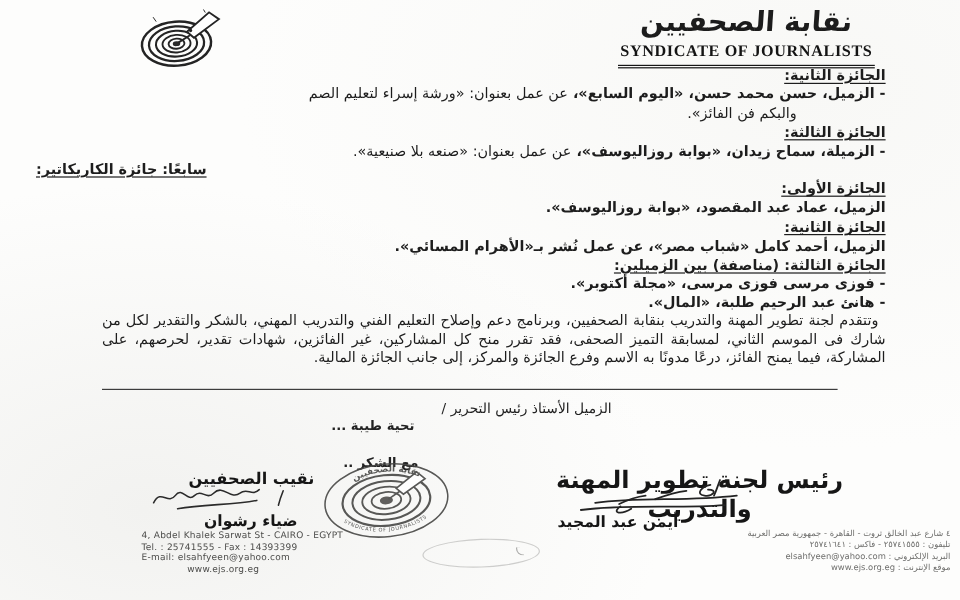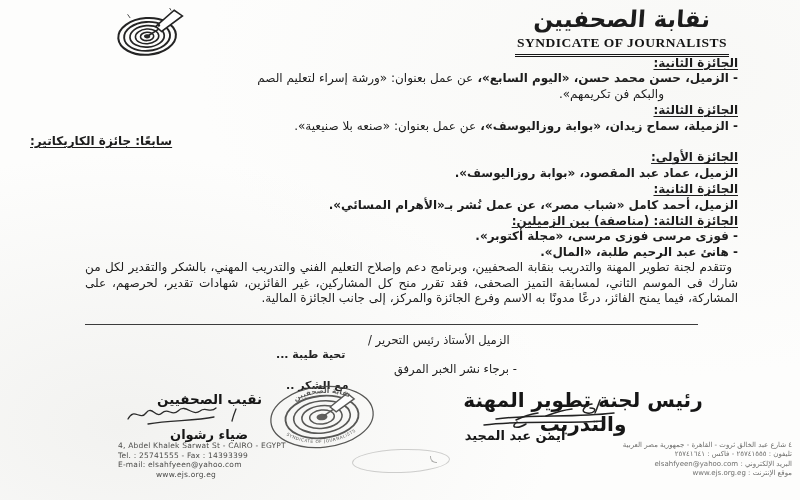--- a/index.html
+++ b/index.html
@@ -94,39 +94,38 @@
 
   <div class="hdr-right">
     <div class="hdr-ar">نقابة الصحفيين</div>
     <span class="hdr-en">SYNDICATE OF JOURNALISTS</span>
   </div>
 
   <div class="doc">
     <div>
         <div class="line heading"><span class="b u">الجائزة الثانية:</span></div>
         <div class="line item"><span class="b">- الزميل، حسن محمد حسن، «اليوم السابع»، </span><span>عن عمل بعنوان: «ورشة إسراء لتعليم الصم</span></div>
-        <div class="line item indent"><span>والبكم فن تكريمهم».</span></div>
+        <div class="line item indent"><span>والبكم فن الفائز».</span></div>
         <div class="line heading"><span class="b u">الجائزة الثالثة:</span></div>
         <div class="line item"><span class="b">- الزميلة، سماح زيدان، «بوابة روزاليوسف»، </span><span>عن عمل بعنوان: «صنعه بلا صنيعية».</span></div>
         <div class="line center-heading"><span class="b u">سابعًا: جائزة الكاريكاتير:</span></div>
         <div class="line heading"><span class="b u">الجائزة الأولى:</span></div>
         <div class="line item"><span class="b">الزميل، عماد عبد المقصود، «بوابة روزاليوسف».</span></div>
         <div class="line heading"><span class="b u">الجائزة الثانية:</span></div>
         <div class="line item"><span class="b">الزميل، أحمد كامل «شباب مصر»، عن عمل نُشر بـ«الأهرام المسائي».</span></div>
         <div class="line heading"><span class="b u">الجائزة الثالثة: (مناصفة) بين الزميلين:</span></div>
         <div class="line item"><span class="b">- فوزى مرسى فوزى مرسى، «مجلة أكتوبر».</span></div>
         <div class="line item"><span class="b">- هانئ عبد الرحيم طلبة، «المال».</span></div>
         <div class="line para"><span>وتتقدم لجنة تطوير المهنة والتدريب بنقابة الصحفيين، وبرنامج دعم وإصلاح التعليم الفني والتدريب المهني، بالشكر والتقدير لكل من شارك فى الموسم الثاني، لمسابقة التميز الصحفى، فقد تقرر منح كل المشاركين، غير الفائزين، شهادات تقدير، لحرصهم، على المشاركة، فيما يمنح الفائز، درعًا مدونًا به الاسم وفرع الجائزة والمركز، إلى جانب الجائزة المالية.</span></div>
       </div>
     <hr class="rule">
   </div>
 
   <div class="closing-line cl-editor">الزميل الأستاذ رئيس التحرير /</div>
   <div class="closing-line cl-greet">تحية طيبة ...</div>
-  <div class="closing-line cl-request">- برجاء نشر الخبر المرفق</div>
   <div class="closing-line cl-thanks">مع الشكر ..</div>
 
   <div class="sig-title st-right">رئيس لجنة تطوير المهنة والتدريب</div>
   <svg class="sig-svg sv-right" width="170" height="34" viewBox="0 0 170 34">
     <g fill="none" stroke="#232323" stroke-width="1.5" stroke-linecap="round">
       <path d="M132,3 c-2,5 -3,9 -5,13"></path>
       <path d="M124,7 c-7,1 -13,8 -5,9 c7,1 12,-5 3,-5 M104,12 c-9,1 -18,4 -26,7"></path>
       <path d="M70,16 c-8,1 -16,4 -22,7"></path>
       <path d="M28,22 C66,17 104,21 146,16"></path>
       <path d="M16,28 C56,23 96,27 136,24"></path>

